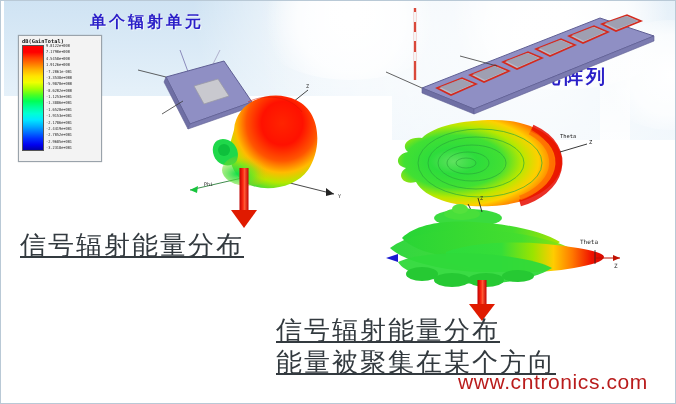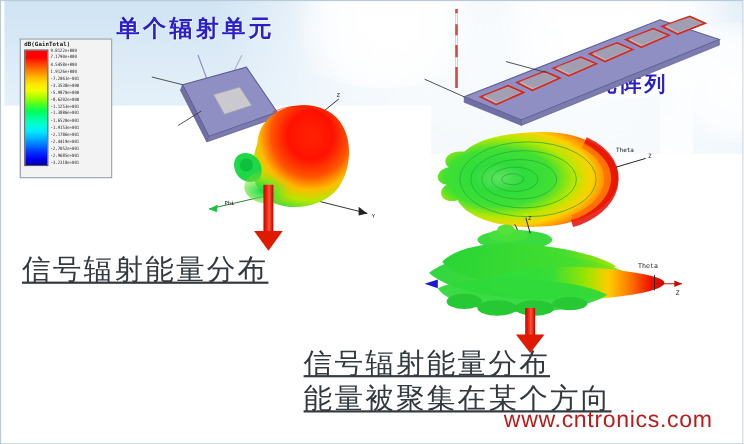--- a/index.html
+++ b/index.html
@@ -77,21 +77,21 @@
   }
 
   
   .cn-title{
     position:absolute;
     font-family:"DejaVu Sans","Liberation Sans",sans-serif;
     font-weight:bold;color:#2b20c8;letter-spacing:3px;
     text-shadow:0 0 1px rgba(255,255,255,.9),1px 1px 0 rgba(255,255,255,.6);
     white-space:nowrap;
   }
-  #title-single{left:90px;top:12px;font-size:21px;margin-left:16px;}
+  #title-single{left:90px;top:12px;font-size:16px;}
   #title-array{left:498px;top:64px;font-size:19px;}
 
   .cn-caption{
     position:absolute;
     font-family:"DejaVu Serif","Liberation Serif",serif;
     color:#333a3f;white-space:nowrap;letter-spacing:2px;text-decoration:underline;
   }
   #caption-left{left:20px;top:228px;font-size:26px;}
   #caption-right-1{left:276px;top:313px;font-size:26px;}
   #caption-right-2{left:276px;top:345px;font-size:26px;text-align:right;}

